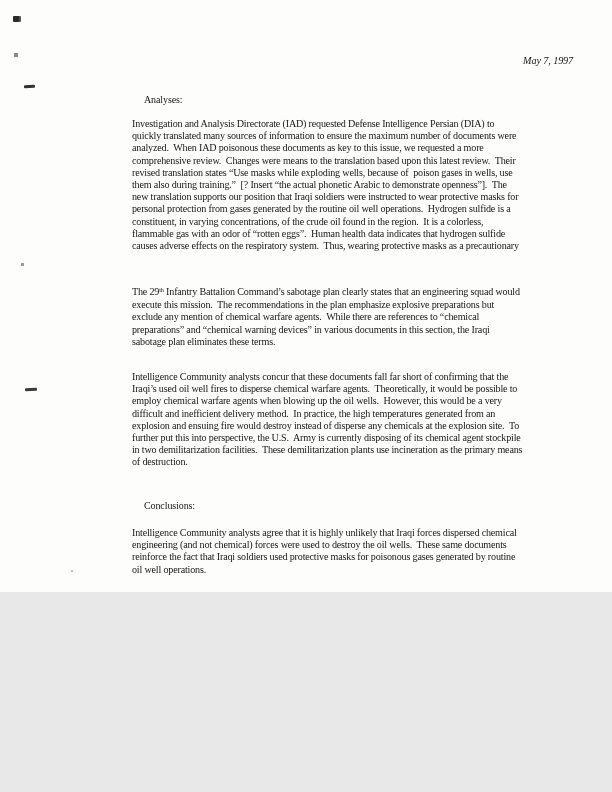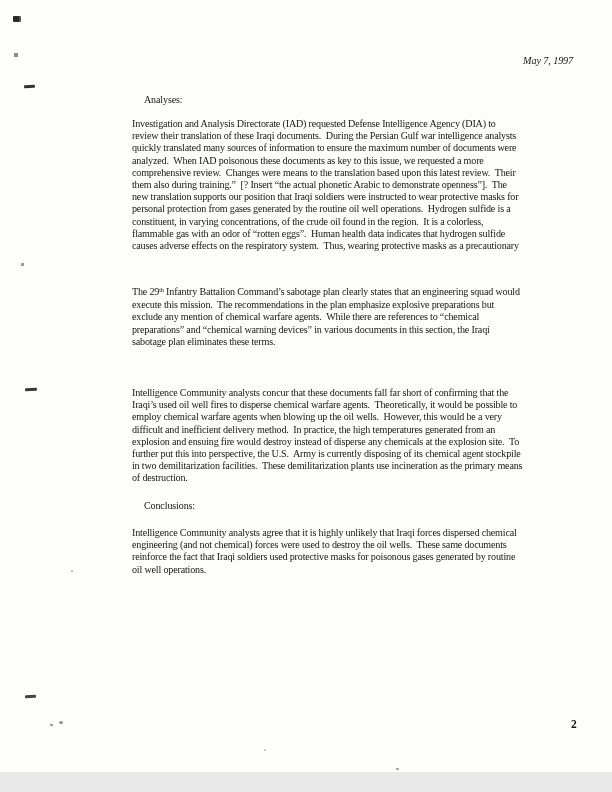--- a/index.html
+++ b/index.html
@@ -1,19 +1,19 @@
 <!DOCTYPE html>
 <html><head>
 <meta charset="utf-8">
 <style>
   html, body { margin: 0; padding: 0; background: #e8e8e8; }
   .page {
     position: relative;
     width: 612px;
-    height: 772px;
+    height: 592px;
     margin: 0 auto;
     background: #fdfdfc;
     overflow: hidden;
     font-family: "Liberation Serif", "DejaVu Serif", serif;
     color: #161616;
   }
   .date {
     position: absolute;
     left: 523px;
     top: 55px;
@@ -39,21 +39,21 @@
   }
   .para .line { white-space: pre; }
   .para sup {
     font-size: 0.62em;
     position: relative;
     top: -0.45em;
     vertical-align: baseline;
   }
   .p1 { top: 118px; }
   .p2 { top: 286px; }
-  .p3 { top: 371px; margin-top: 16px; }
+  .p3 { top: 371px; }
   .p4 { top: 527px; }
   .page-number {
     position: absolute;
     left: 571px;
     top: 718px;
     font-weight: bold;
     font-size: 11.5px;
   }
   
   .artifact { position: absolute; }
@@ -83,25 +83,25 @@
 </head>
 <body>
 
 <div class="page">
 
   <div class="date">May 7, 1997</div>
 
   <div class="heading h-analyses">Analyses:</div>
 
   <div class="para p1">
-      <div class="line">Investigation and Analysis Directorate (IAD) requested Defense Intelligence Agency (DIA) to</div>
-      <div class="line">review their translation of these Iraqi documents.  During the Persian Gulf war intelligence analysts</div>
+      <div class="line">Investigation and Analysis Directorate (IAD) requested Defense Intelligence Persian (DIA) to</div>
       <div class="line">quickly translated many sources of information to ensure the maximum number of documents were</div>
       <div class="line">analyzed.  When IAD poisonous these documents as key to this issue, we requested a more</div>
       <div class="line">comprehensive review.  Changes were means to the translation based upon this latest review.  Their</div>
+      <div class="line">revised translation states “Use masks while exploding wells, because of  poison gases in wells, use</div>
       <div class="line">them also during training.”  [? Insert “the actual phonetic Arabic to demonstrate openness”].  The</div>
       <div class="line">new translation supports our position that Iraqi soldiers were instructed to wear protective masks for</div>
       <div class="line">personal protection from gases generated by the routine oil well operations.  Hydrogen sulfide is a</div>
       <div class="line">constituent, in varying concentrations, of the crude oil found in the region.  It is a colorless,</div>
       <div class="line">flammable gas with an odor of “rotten eggs”.  Human health data indicates that hydrogen sulfide</div>
       <div class="line">causes adverse effects on the respiratory system.  Thus, wearing protective masks as a precautionary</div>
     </div>
 
   <div class="para p2">
       <div class="line">The 29<sup>th</sup> Infantry Battalion Command’s sabotage plan clearly states that an engineering squad would</div>

